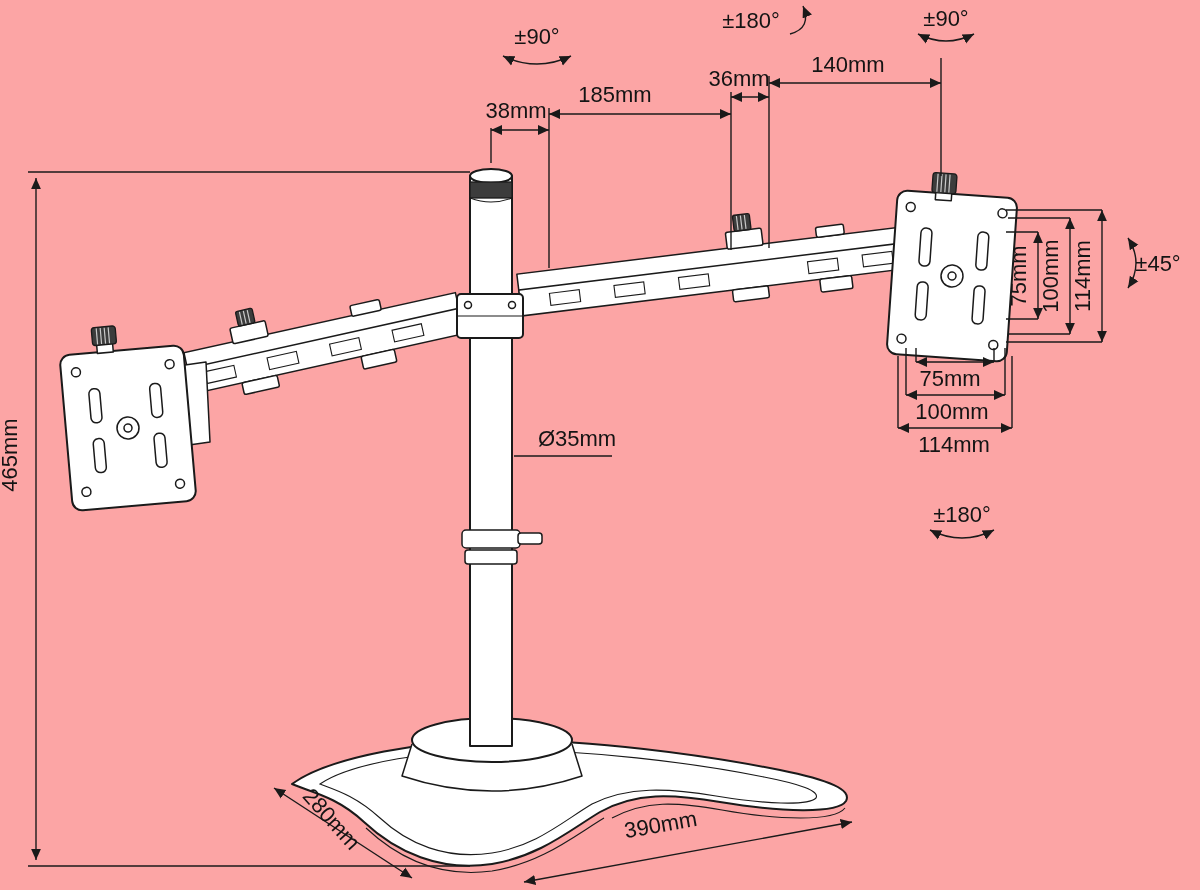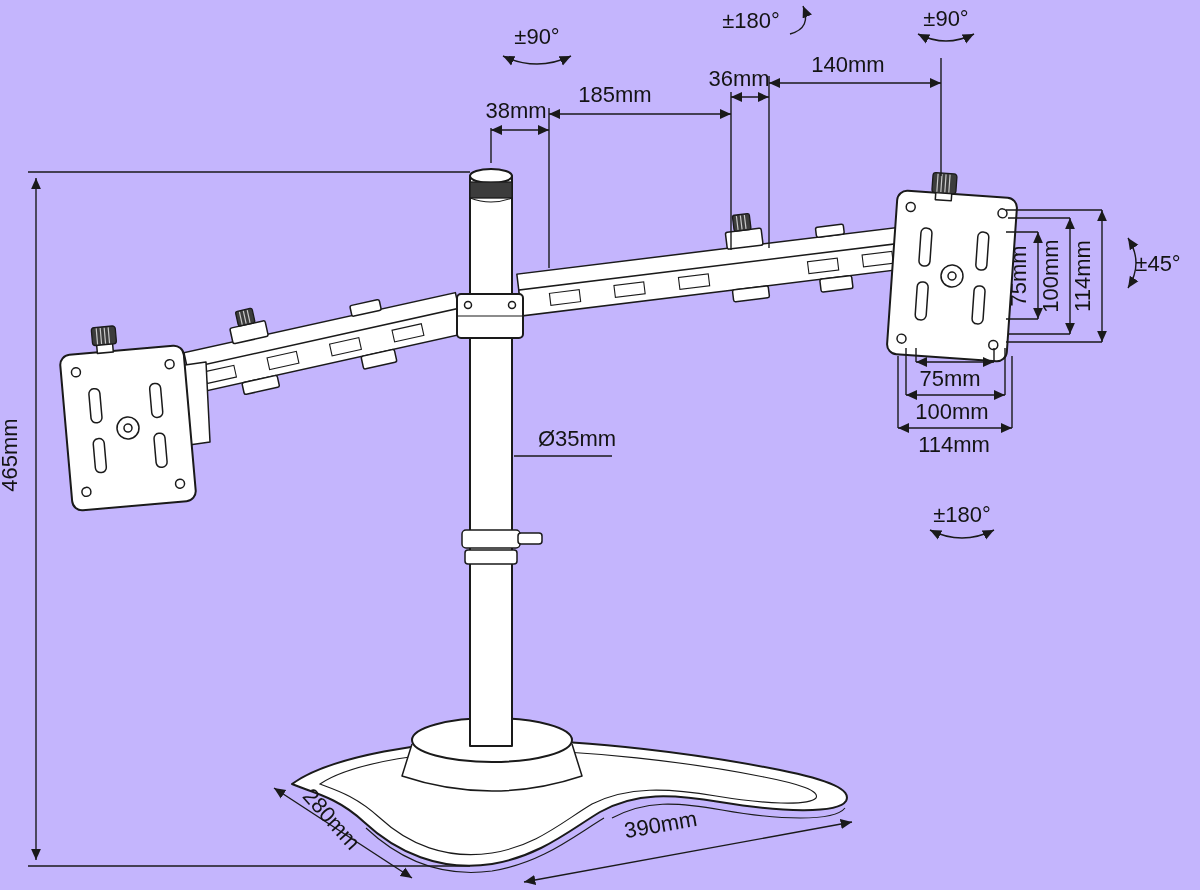--- a/index.html
+++ b/index.html
@@ -1,19 +1,19 @@
 <!DOCTYPE html>
 <html><head>
 <meta charset="utf-8">
 <style>
   html,body { margin:0; padding:0; background:#ffffff; }
   .canvas {
     position:relative;
     width:1200px; height:890px;
-    background:#c4b5fd;
+    background:#fca5a5;
     overflow:hidden;
     font-family:"Liberation Sans", sans-serif;
   }
   svg { position:absolute; left:0; top:0; }
   .lbl  { font-family:"Liberation Sans", sans-serif; font-size:22px; fill:#141414; }
   .fw   { fill:#ffffff; stroke:#1a1a1a; stroke-width:2; stroke-linejoin:round; }
   .fw15 { fill:#ffffff; stroke:#1a1a1a; stroke-width:1.5; stroke-linejoin:round; }
   .thin { fill:none; stroke:#1a1a1a; stroke-width:1.1; }
   .dim  { fill:none; stroke:#1a1a1a; stroke-width:1.4; }
   .dk   { fill:#3c3c3c; stroke:#1a1a1a; stroke-width:1.3; }

